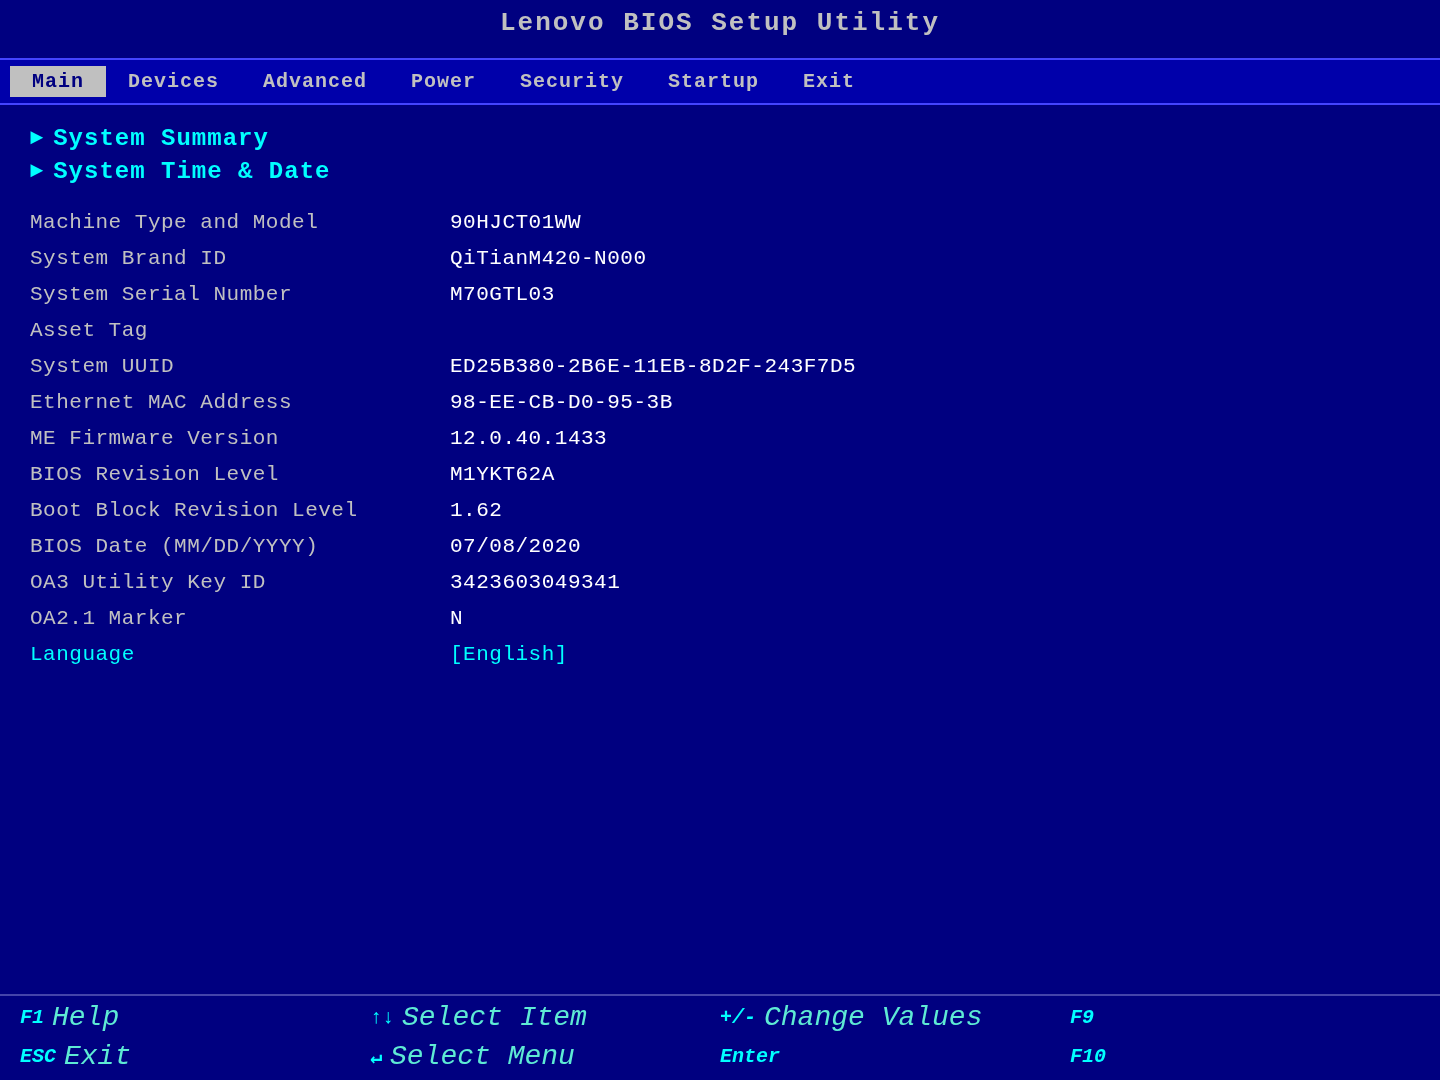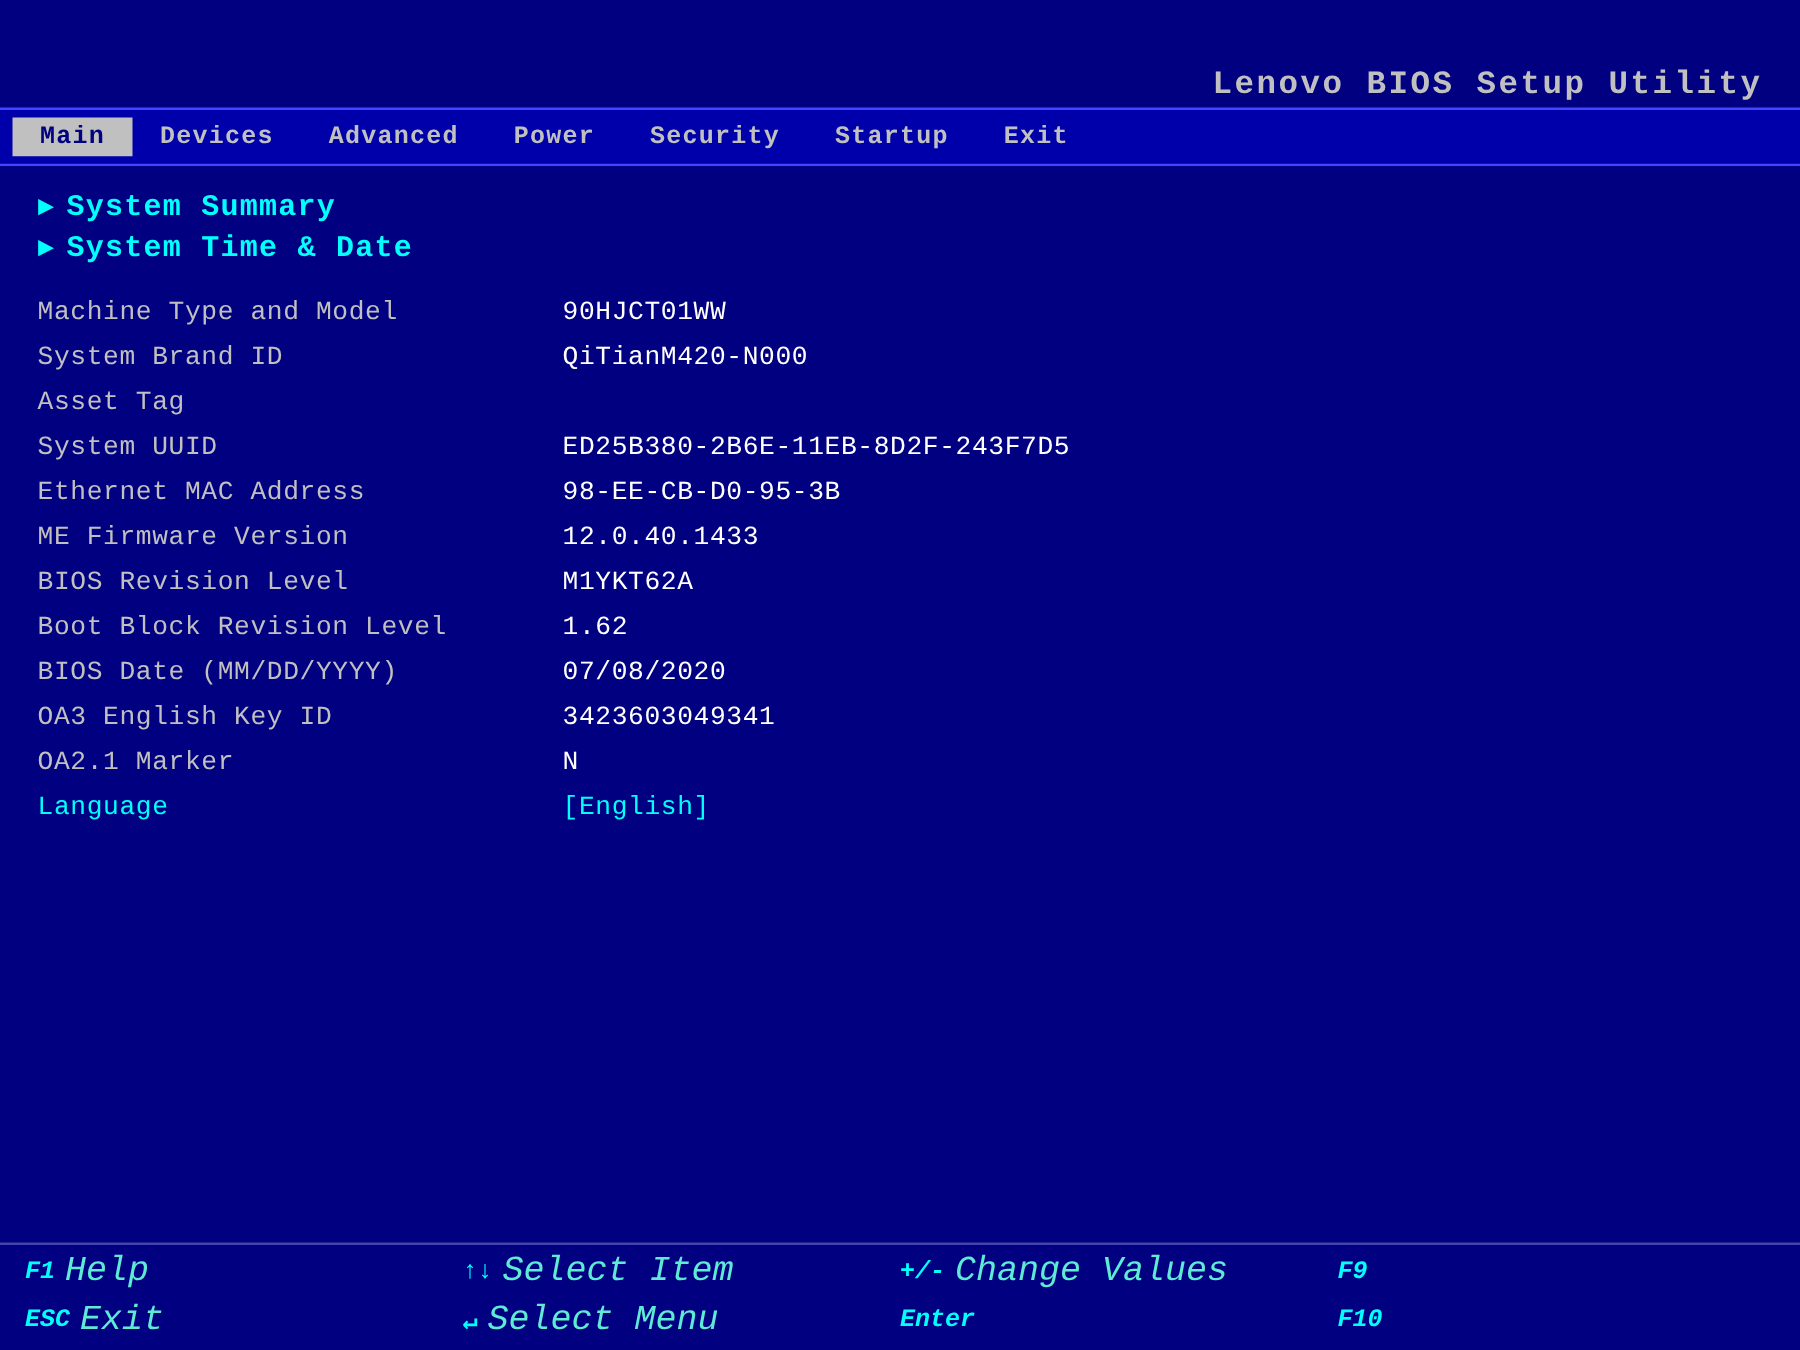--- a/index.html
+++ b/index.html
@@ -22,26 +22,25 @@
       height: 100%;
       background-color: #000080;
       display: flex;
       flex-direction: column;
     }
 
     
     .title-bar {
       background-color: #000080;
       color: #c0c0c0;
-      text-align: right;
-      padding: 8px 30px 4px 30px;
+      text-align: center;
+      padding: 8px 30px 20px 30px;
       font-size: 26px;
       letter-spacing: 2px;
       font-weight: bold;
-      margin-top: 44px;
     }
 
     
     .menu-bar {
       background-color: #0000aa;
       display: flex;
       align-items: center;
       padding: 6px 10px;
       gap: 0;
       border-top: 2px solid #4444ff;
@@ -201,20 +200,24 @@
 
       <div class="info-row">
         <span class="info-label">Machine Type and Model</span>
         <span class="info-value">90HJCT01WW</span>
       </div>
       <div class="info-row">
         <span class="info-label">System Brand ID</span>
         <span class="info-value">QiTianM420-N000</span>
       </div>
       <div class="info-row">
+        <span class="info-label">System Serial Number</span>
+        <span class="info-value">M70GTL03</span>
+      </div>
+      <div class="info-row">
         <span class="info-label">Asset Tag</span>
         <span class="info-value"></span>
       </div>
       <div class="info-row">
         <span class="info-label">System UUID</span>
         <span class="info-value">ED25B380-2B6E-11EB-8D2F-243F7D5</span>
       </div>
       <div class="info-row">
         <span class="info-label">Ethernet MAC Address</span>
         <span class="info-value">98-EE-CB-D0-95-3B</span>
@@ -229,21 +232,21 @@
       </div>
       <div class="info-row">
         <span class="info-label">Boot Block Revision Level</span>
         <span class="info-value">1.62</span>
       </div>
       <div class="info-row">
         <span class="info-label">BIOS Date (MM/DD/YYYY)</span>
         <span class="info-value">07/08/2020</span>
       </div>
       <div class="info-row">
-        <span class="info-label">OA3 English Key ID</span>
+        <span class="info-label">OA3 Utility Key ID</span>
         <span class="info-value">3423603049341</span>
       </div>
       <div class="info-row">
         <span class="info-label">OA2.1 Marker</span>
         <span class="info-value">N</span>
       </div>
       <div class="info-row">
         <span class="info-label highlight">Language</span>
         <span class="info-value highlight">[English]</span>
       </div>

